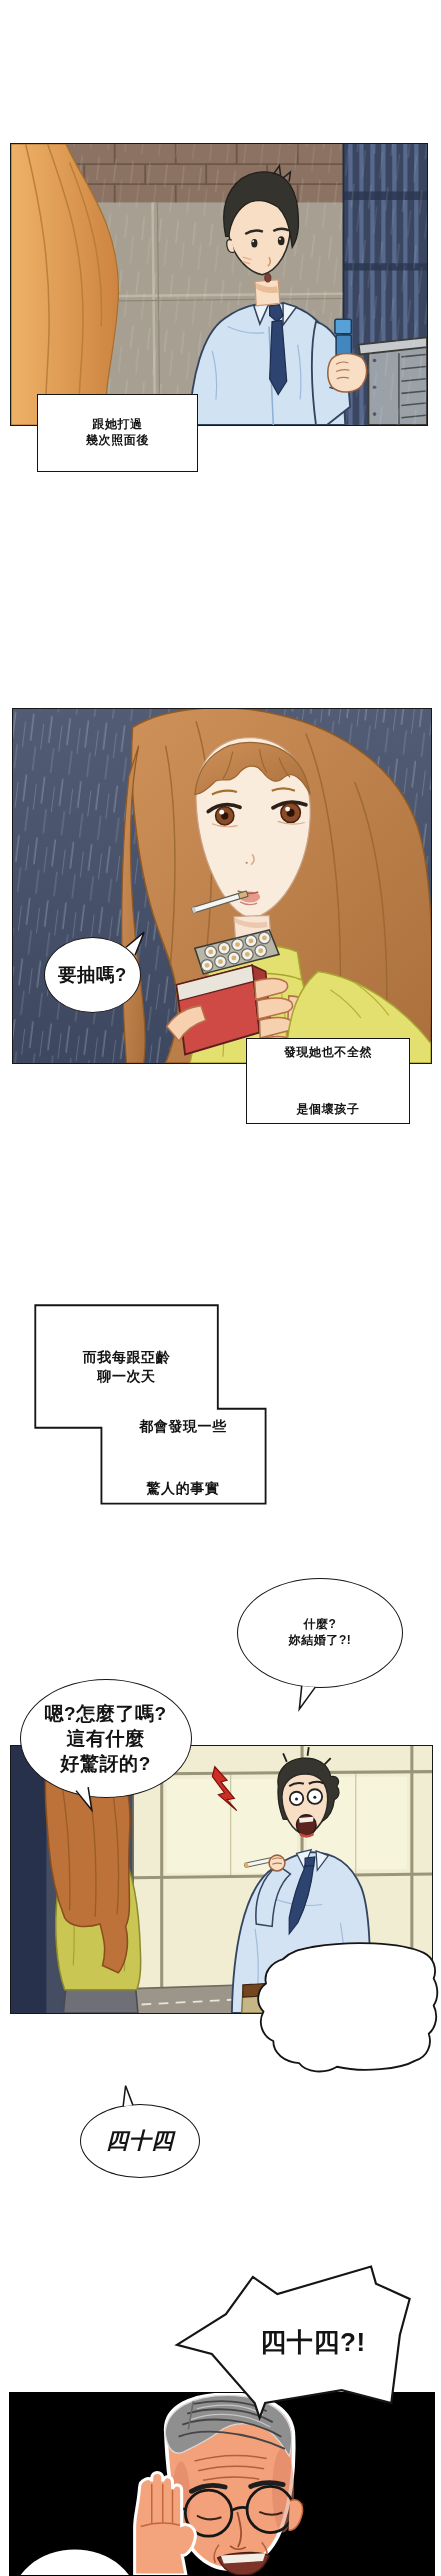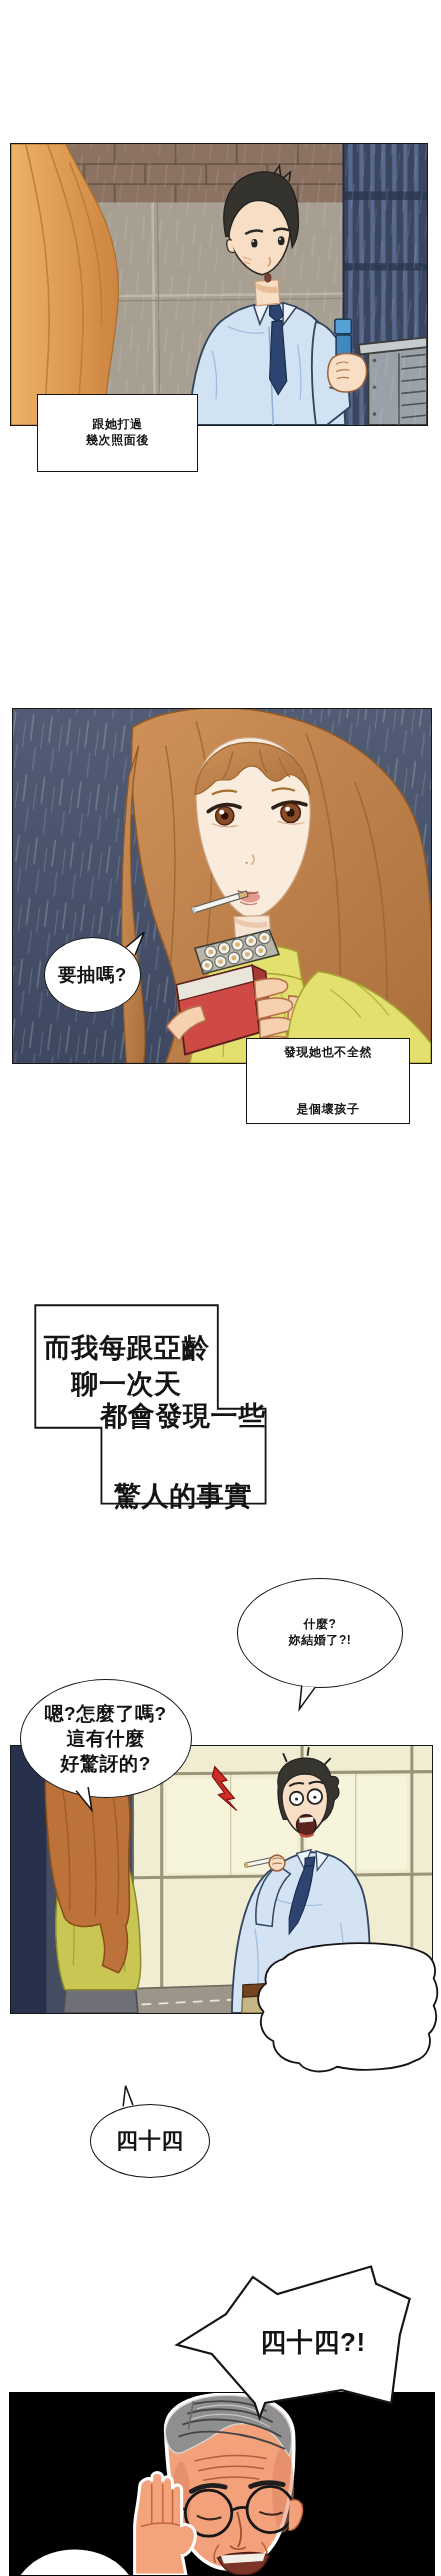--- a/index.html
+++ b/index.html
@@ -7,21 +7,21 @@
         font-family:"Liberation Sans","DejaVu Sans",sans-serif;color:var(--ink,#141414);}
   .panel{position:absolute;border:1.8px solid #181818;overflow:hidden;background:#fff;z-index:1;box-sizing:border-box;}
   .panel svg{position:absolute;left:0;top:0;width:100%;height:100%;}
   .caption{position:absolute;background:#fff;border:1.8px solid #151515;z-index:6;display:flex;flex-direction:column;
            align-items:center;justify-content:center;text-align:center;box-sizing:border-box;}
   .bubble{position:absolute;background:#fff;border:1.8px solid #151515;border-radius:50%;z-index:6;display:flex;
           flex-direction:column;align-items:center;justify-content:center;text-align:center;box-sizing:border-box;}
   .freetext{position:absolute;z-index:7;display:flex;flex-direction:column;align-items:center;justify-content:center;
             text-align:center;}
   .cjk{font-weight:600;line-height:1.32;letter-spacing:0.6px;white-space:nowrap;color:var(--ink,#141414);}
-  .fs33{font-size:12px;} .fs35{font-size:27px;text-align:center;} .fs31{font-size:19px;} .fs30{font-size:18.4px;}
+  .fs33{font-size:12px;} .fs35{font-size:14px;text-align:center;} .fs31{font-size:19px;} .fs30{font-size:18.4px;}
   .fs36{font-size:22px;} .fs42{font-size:26px;font-weight:700;}
   .overlay-svg{position:absolute;z-index:5;}
   .tail-svg{position:absolute;z-index:7;}
 </style>
 </head>
 <body>
 
 <div class="page">
 
   <div class="panel" style="left:9.8px;top:143px;width:418px;height:283px;">
@@ -391,21 +391,21 @@
       </g>
     </svg>
   </div>
 
   <svg class="overlay-svg" style="left:228px;top:1939px;" width="213" height="171" viewBox="0 0 348 278">
     <path d="M140,12 C200,2 282,4 320,22 C336,30 342,48 336,64 C344,78 344,96 336,108 C344,124 340,144 328,154
              C334,172 326,192 306,198 C282,212 220,218 178,208 C158,220 128,218 116,202 C92,200 74,186 74,166
              C56,158 48,136 58,118 C44,104 48,82 62,72 C58,54 70,38 90,32 C104,18 120,16 140,12 Z" fill="#fff" stroke="#151515" stroke-width="3"></path>
   </svg>
 
-  <div class="bubble" style="left:90px;top:2104px;width:120px;height:74px;">
+  <div class="bubble" style="left:80px;top:2104px;width:120px;height:74px;font-style:italic;">
     <div class="cjk fs36">四十四</div>
   </div>
   <svg class="tail-svg" style="left:117px;top:2082px;" width="24.5" height="28" viewBox="0 0 40 46">
     <path d="M10,40 L14,6 L26,38" fill="#fff" stroke="#151515" stroke-width="2.5"></path>
   </svg>
 
   <svg class="overlay-svg" style="left:172px;top:2260px;width:245px;height:163px;z-index:5;" width="245" height="163" viewBox="0 0 400 265">
     <polygon points="8,138 88,88 132,27 172,55 325,10 333,38 388,63 372,122 358,233 277,212 152,233 143,257 135,233 65,153" fill="#fff" stroke="#151515" stroke-width="3.5"></polygon>
   </svg>
   <div class="freetext" style="left:221px;top:2315px;width:184px;height:55px;">

